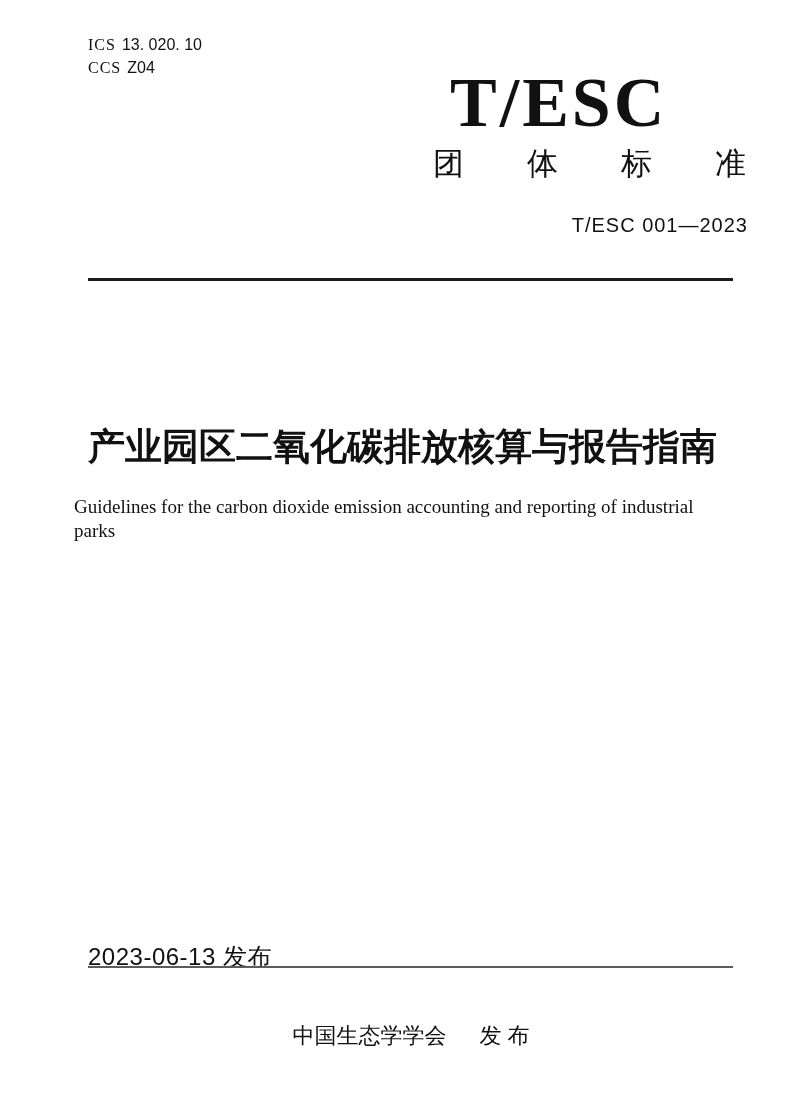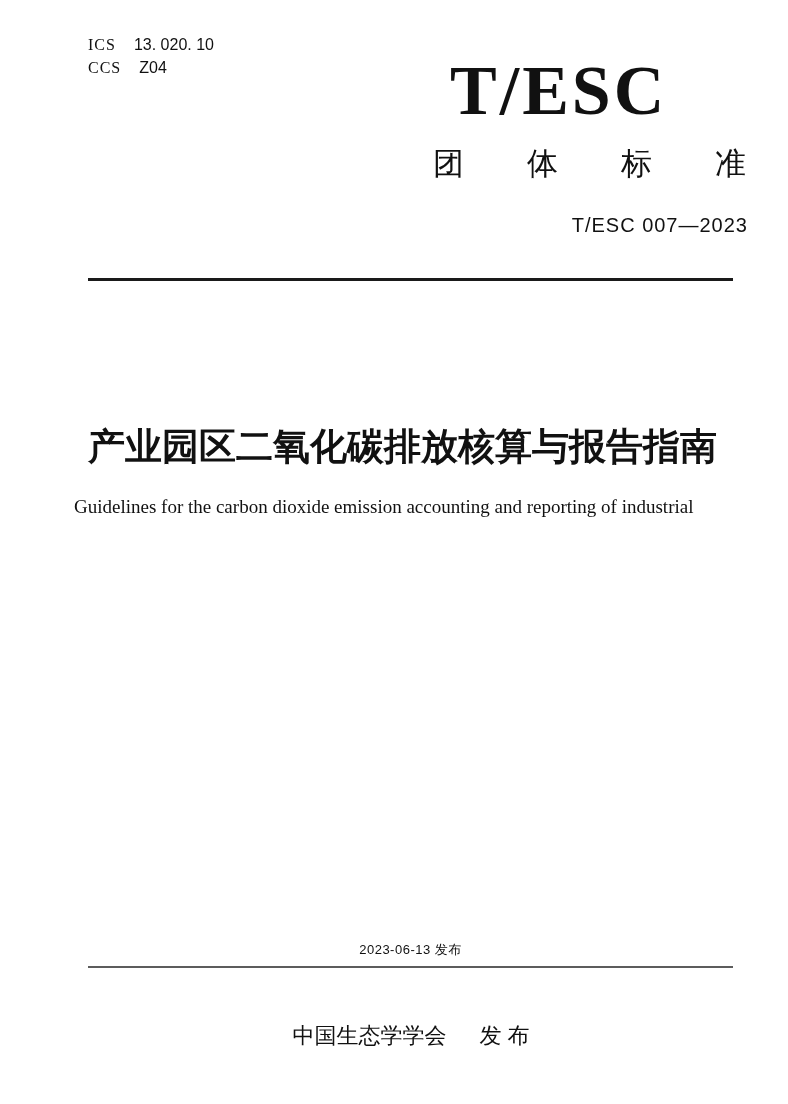--- a/index.html
+++ b/index.html
@@ -26,27 +26,27 @@
     white-space: nowrap;
   }
   .code-row { display: flex; align-items: flex-start; }
   .code-label {
     font-family: "Liberation Serif", serif;
     letter-spacing: 1px;
     min-width: 27px;
   }
   .code-value {
     font-family: "Liberation Sans", sans-serif;
-    margin-left: 18px;
+    margin-left: 6px;
   }
   
   .logo {
     position: absolute;
     left: 450px;
-    top: 56px;
+    top: 68px;
     font-family: "Liberation Serif", serif;
     font-weight: bold;
     font-size: 70px;
     line-height: 70px;
     letter-spacing: 3px;
     white-space: nowrap;
   }
   .standard-type {
     position: absolute;
     left: 433px;
@@ -96,23 +96,23 @@
     font-size: 19px;
     line-height: 24px;
   }
   
   .dates-row {
     position: absolute;
     left: 88px;
     top: 941px;
     width: 645px;
     display: flex;
-    justify-content: center;
+    justify-content: space-between;
     align-items: baseline;
-    font-size: 13px;
+    font-size: 24px;
     letter-spacing: 0.5px;
   }
   .rule-bottom {
     position: absolute;
     left: 88px;
     top: 966px;
     width: 645px;
     height: 2px;
     background: #5c5c5c;
   }
@@ -143,28 +143,29 @@
     <div class="code-row">
       <span class="code-label">CCS</span>
       <span class="code-value">Z04</span>
     </div>
   </div>
 
   <div class="logo">T/ESC</div>
 
   <div class="standard-type">团体标准</div>
 
-  <div class="standard-number">T/ESC 007—2023</div>
+  <div class="standard-number">T/ESC 001—2023</div>
 
   <div class="rule-top"></div>
 
   <div class="title-zh">产业园区二氧化碳排放核算与报告指南</div>
 
   <div class="title-en">
     <div>Guidelines for the carbon dioxide emission accounting and reporting of industrial</div>
+    <div>parks</div>
   </div>
 
   <div class="dates-row">
     <span>2023-06-13 发布</span>
   </div>
 
   <div class="rule-bottom"></div>
 
   <div class="publisher-row">
     <span>中国生态学学会</span>

